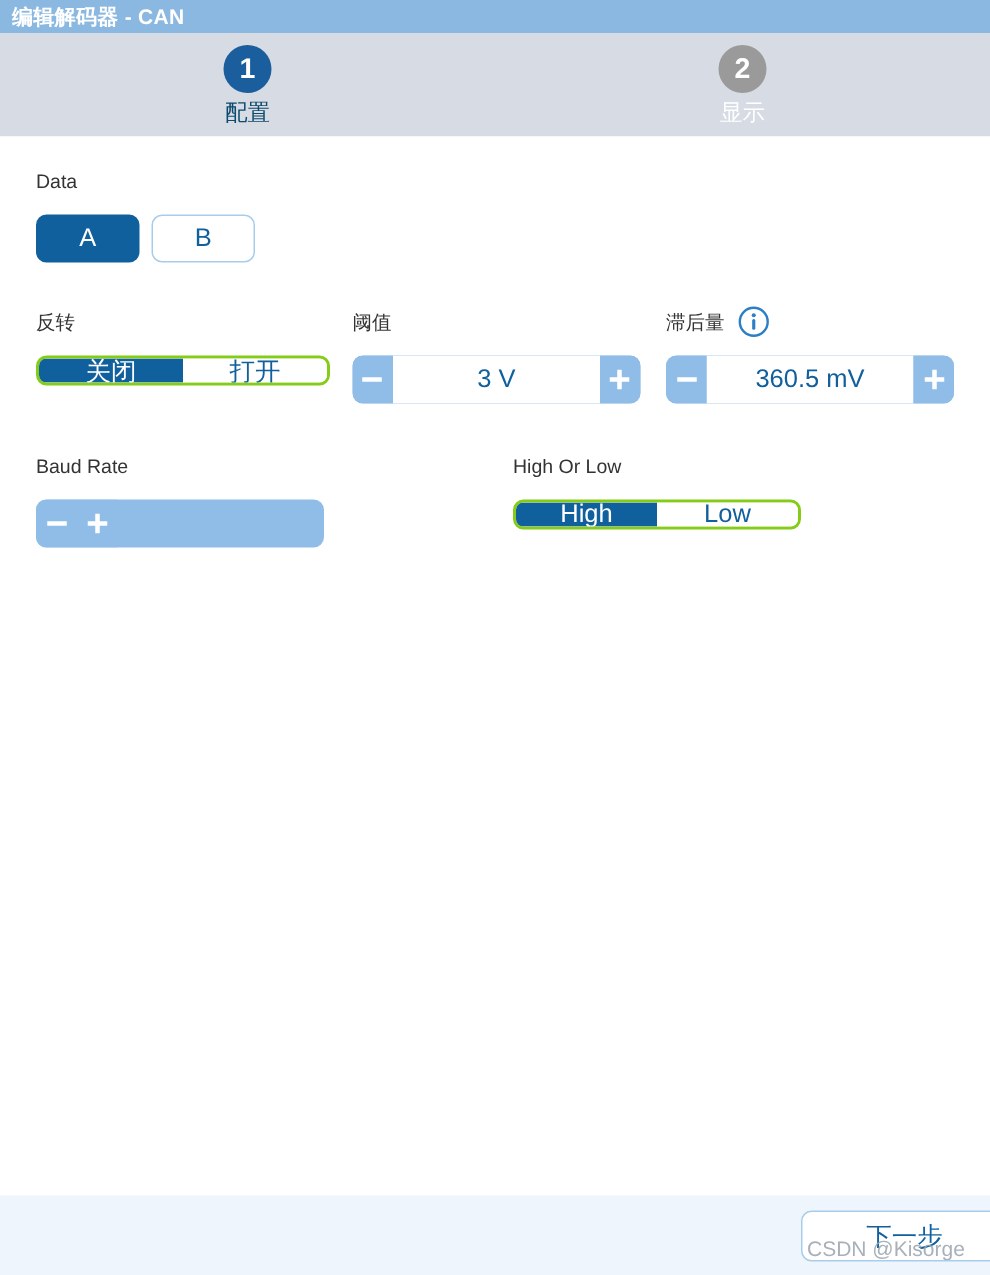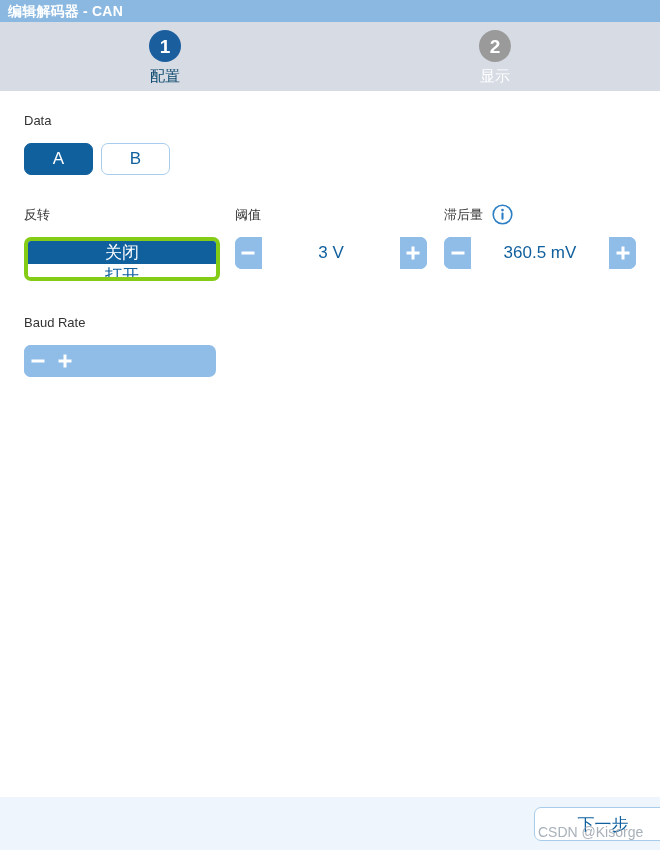--- a/index.html
+++ b/index.html
@@ -122,27 +122,26 @@
   }
   .pill.unselected {
     background: #ffffff;
     border: 1px solid #a8cdec;
     color: #11609e;
   }
 
   
   .segmented {
     display: flex;
-    border: 4px solid #84cc16;
+    border: 2px solid #84cc16;
     border-radius: 7px;
     overflow: hidden;
     box-sizing: border-box;
-    height: 44px;
+    height: 20px;
     width: 192px;
-    flex-direction: column;
   }
   .segmented.wide { width: 196px; }
   .seg {
     flex: 1;
     display: flex;
     align-items: center;
     justify-content: center;
     font-size: 17px;
     cursor: pointer;
     box-sizing: border-box;
@@ -328,20 +327,27 @@
   <div class="row" style="margin-top:32px;">
 
     <div class="field" style="width:318px;">
       <div class="field-label">Baud Rate</div>
       <div class="spinner">
         <div class="spin-btn minus"></div>
         <div class="spin-btn plus"></div>
       </div>
     </div>
 
+    <div class="field">
+      <div class="field-label">High Or Low</div>
+      <div class="segmented">
+        <div class="seg on">High</div>
+        <div class="seg off">Low</div>
+      </div>
+    </div>
 
   </div>
 
 </div>
 
 <div class="footer">
   <div class="footer-btn primary" id="next-button">下一步</div>
 </div>
 
 <div class="watermark">CSDN @Kisorge</div>

